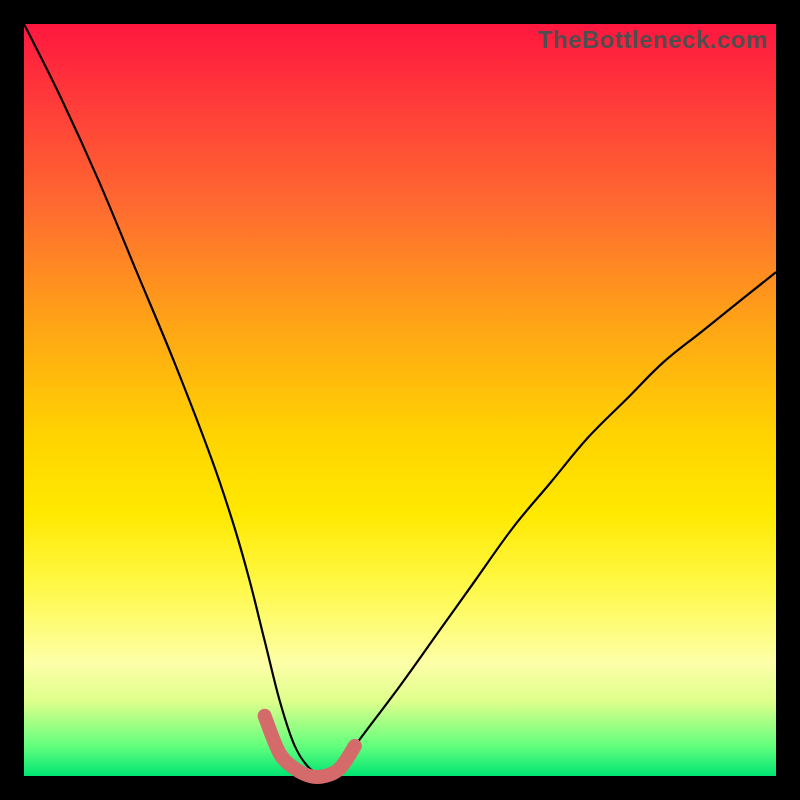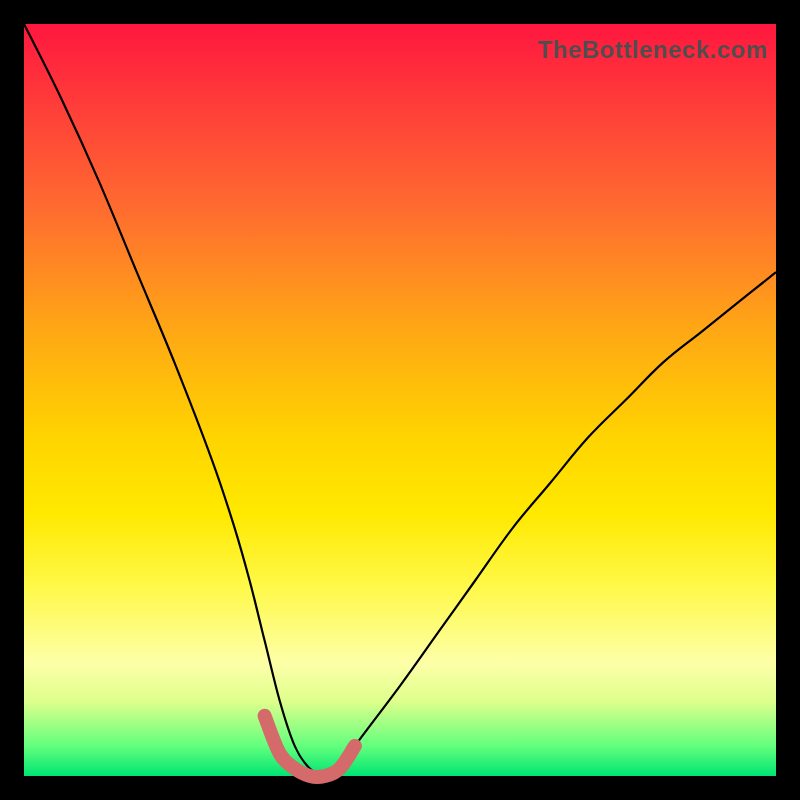--- a/index.html
+++ b/index.html
@@ -10,21 +10,21 @@
           #ff3a3a 10%,
           #ff6d2f 25%,
           #ffa516 40%,
           #ffd400 55%,
           #ffe900 65%,
           #fff94a 75%,
           #fdffa8 85%,
           #dfff8c 90%,
           #63ff7d 96%,
           #00e472 100%);}
-  .watermark{position:absolute;right:32px;top:36px;color:#4e4e4e;font-size:24px;
+  .watermark{position:absolute;right:32px;top:26px;color:#4e4e4e;font-size:24px;
              font-weight:600;letter-spacing:0.5px;user-select:none;}
   svg{position:absolute;left:24px;top:24px;width:752px;height:752px;overflow:visible;}
   .curve{fill:none;stroke:#000;stroke-width:2.2;}
   .bump{fill:none;stroke:#d46a6a;stroke-width:14;stroke-linecap:round;stroke-linejoin:round;}
 </style>
 </head>
 <body>
 
 <div class="frame">
   <div class="plot"></div>

